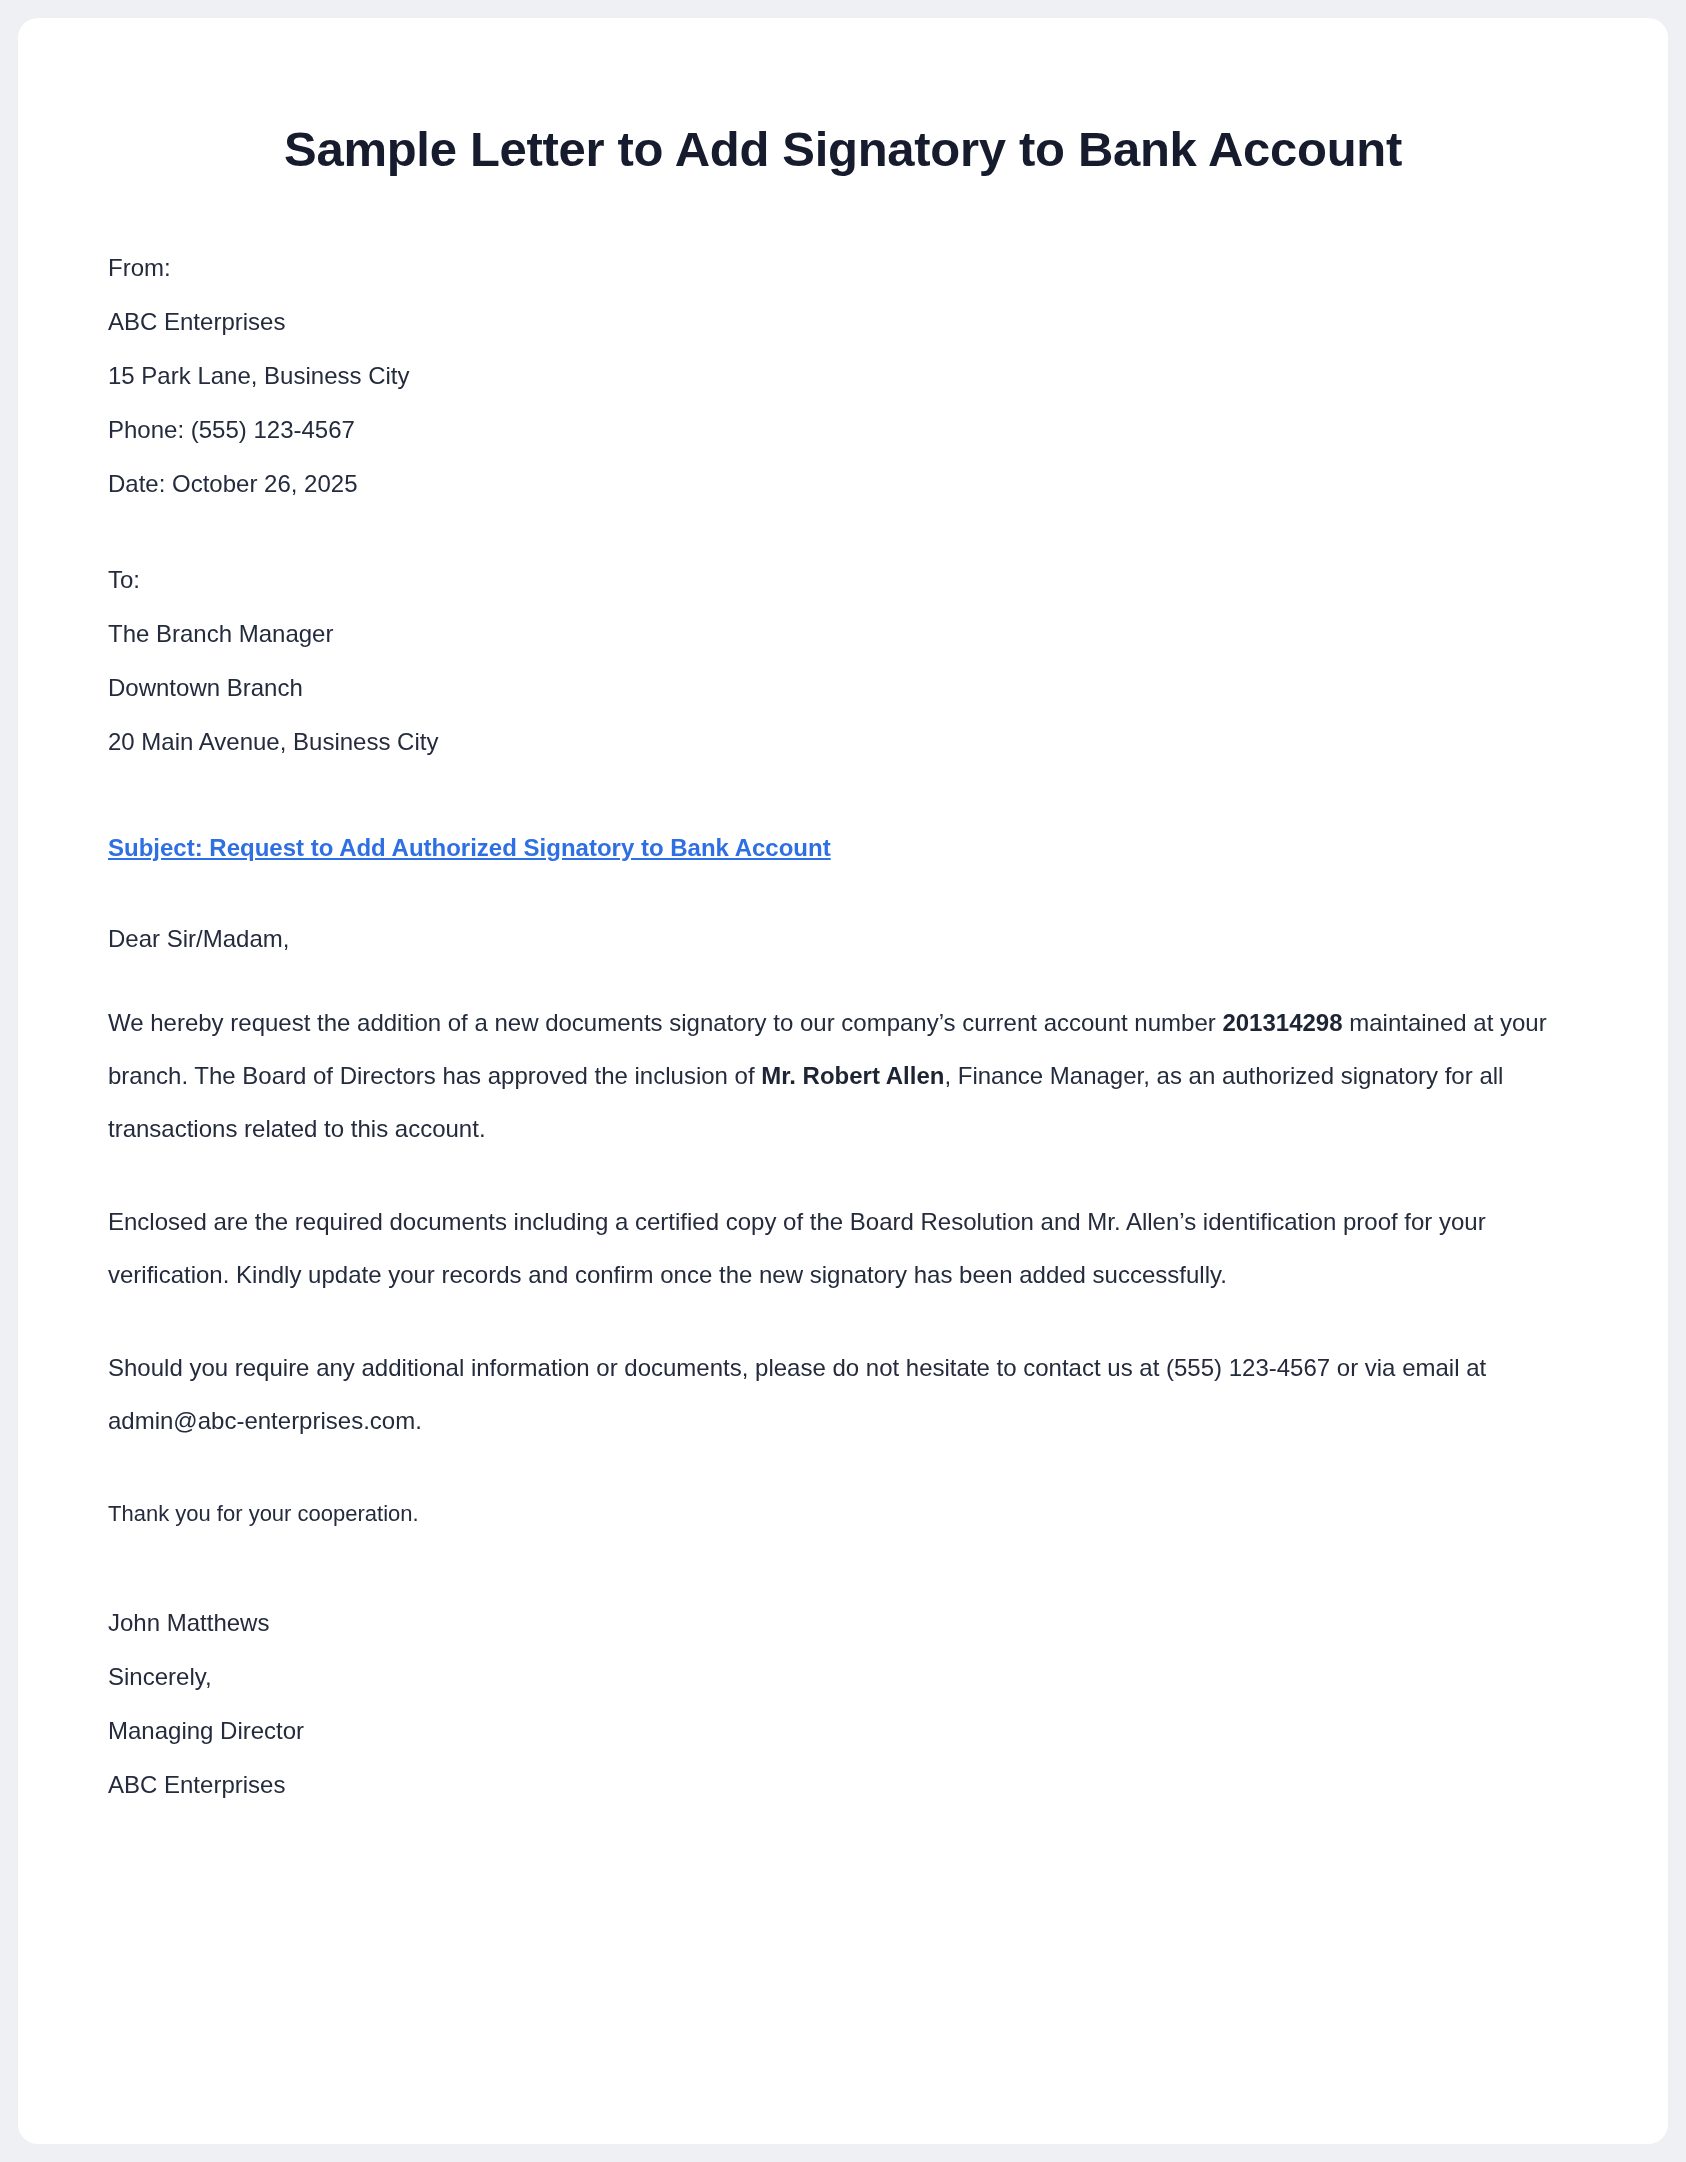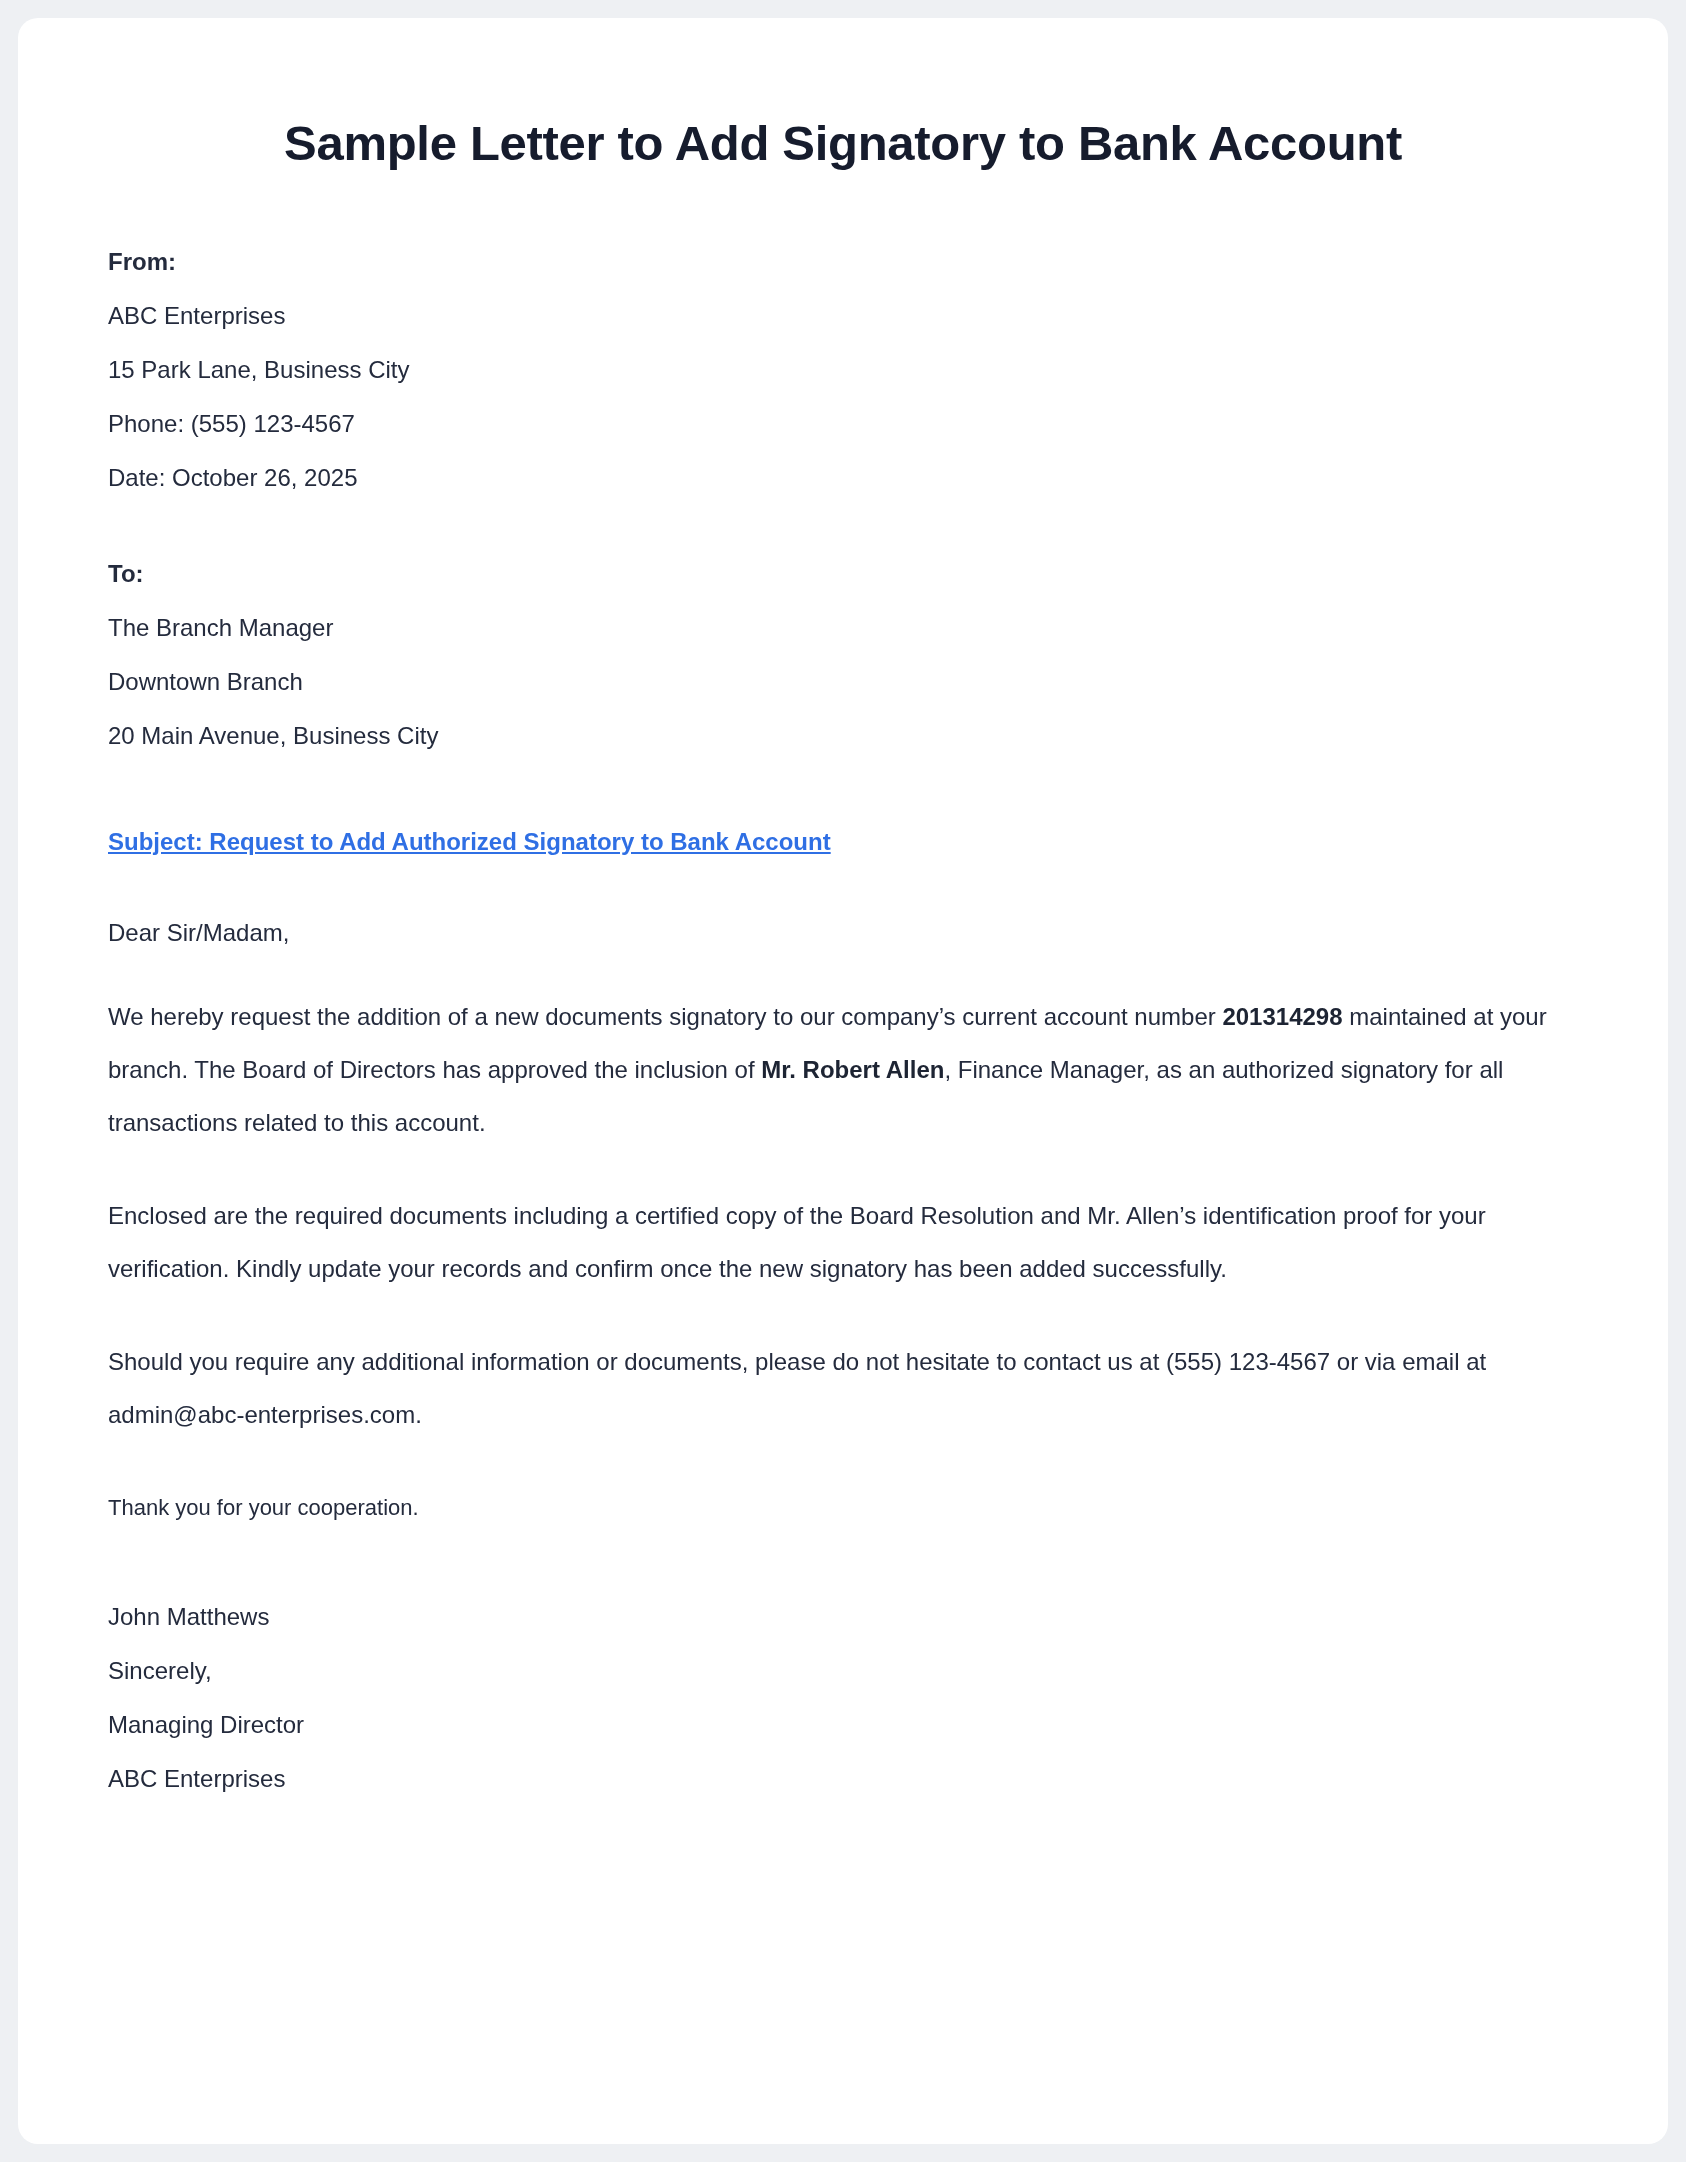--- a/index.html
+++ b/index.html
@@ -21,36 +21,36 @@
     width: 1650px;
     height: 2126px;
     background: #ffffff;
     border-radius: 20px;
     box-sizing: border-box;
     padding: 0 90px;
     overflow: hidden;
   }
 
   .doc-title {
-    margin: 0;
+    margin: 6px;
     padding-top: 96px;
     text-align: center;
     font-size: 49px;
     font-weight: bold;
     color: #161c2d;
     letter-spacing: -0.3px;
     line-height: 1.2;
   }
 
   .address-block {
     margin-top: 62px;
   }
   .block-label {
     font-size: 24px;
-    font-weight: bold;
+    font-weight: normal;
     color: #242b3d;
     line-height: 54px;
   }
   .address-line {
     font-size: 24px;
     font-weight: normal;
     color: #242b3d;
     line-height: 54px;
   }
 

